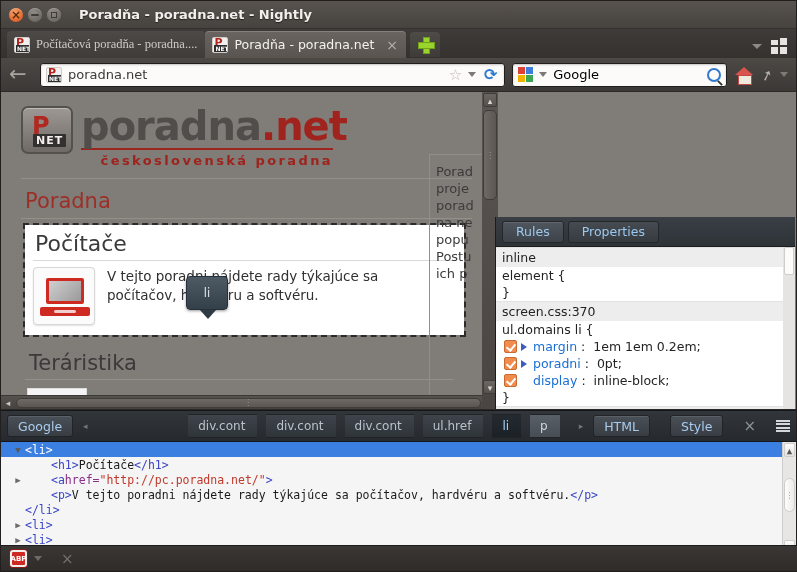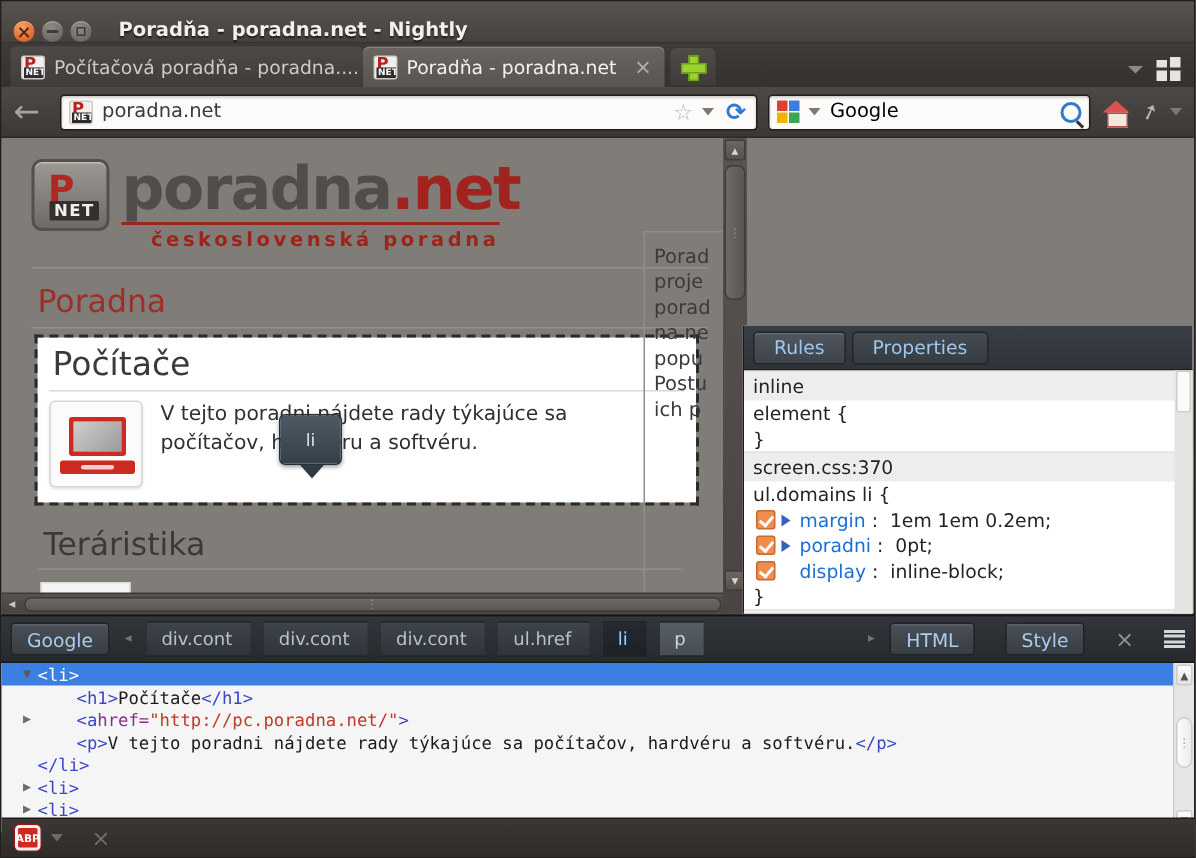--- a/index.html
+++ b/index.html
@@ -28,21 +28,21 @@
         background:radial-gradient(circle at 35% 35%,#ffd27a,#e8701a 60%,#8d3a07);
         display:inline-block; flex:none; }
 
   
   .win { position:absolute; left:0; top:0; width:797px; height:572px;
          background:#3c3b37; border:1px solid #211f1d; }
 
   
   .titlebar { position:relative; height:28px;
       background:linear-gradient(to bottom,#58534e,#46423e);
-      border-bottom:1px solid #343230; display:flex; align-items:flex-end; }
+      border-bottom:1px solid #343230; display:flex; align-items:center; }
   .wbtns { display:flex; gap:5px; padding-left:8px; }
   .wbtn { width:14px; height:14px; border-radius:50%; position:relative;
           box-shadow: inset 0 1px 0 rgba(255,255,255,.25); }
   .wbtn.close { background:radial-gradient(circle at 40% 30%,#f5a26a,#e0642b 70%,#b8460f); }
   .wbtn.min { background:radial-gradient(circle at 40% 30%,#8f8a85,#6f6a65 70%,#5a5550); }
   .wbtn.max { background:radial-gradient(circle at 40% 30%,#8f8a85,#6f6a65 70%,#5a5550); }
   .wbtn.close::before { content:"×"; position:absolute; inset:0; color:#5a2a08;
           font-size:12px; line-height:14px; text-align:center; font-weight:bold; }
   .wbtn.min::before { content:""; position:absolute; left:3px; right:3px; top:6px; height:2px; background:#3d3a37; border-radius:1px; }
   .wbtn.max::before { content:""; position:absolute; left:4px; right:4px; top:4px; bottom:4px; border:1.5px solid #3d3a37; }
@@ -52,21 +52,21 @@
   
   .tabstrip { position:relative; height:29px;
      background:linear-gradient(to bottom,#3f3b38,#35312e);
      display:flex; align-items:flex-end; padding-left:6px; }
   .tab { height:27px; display:flex; align-items:center; gap:6px;
          padding:0 8px 0 7px; max-width:235px; white-space:nowrap; overflow:hidden;
          border-top-left-radius:4px; border-top-right-radius:4px;
          font-size:12.5px; }
   .tab.active { background:linear-gradient(to bottom,#6a6560,#595450); color:#f4f1ee;
         box-shadow: inset 0 1px 0 rgba(255,255,255,.18); }
-  .tab.inactive { background:linear-gradient(to bottom,#4d4946,#403c39); color:#cfcac5; }
+  .tab.inactive { background:linear-gradient(to bottom,#4d4946,#403c39); color:#cfcac5;font-family:Liberation Serif, serif; }
   .tab .tabclose { color:#b6b0ab; font-size:14px; margin-left:6px; }
   .favicon { width:16px; height:16px; flex:none; background:#f2f0ee;
       border:1px solid #cfcbc7; border-radius:2px; position:relative; overflow:hidden; }
   .favicon::before { content:"P"; position:absolute; left:1px; top:-2px; font:bold 11px "DejaVu Sans",sans-serif; color:#b3241f; }
   .favicon::after { content:"NET"; position:absolute; left:1px; bottom:0px; font:bold 6px "DejaVu Sans",sans-serif; color:#fff; background:#2d2d2d; padding:0 1px; }
   .newtab { width:30px; height:25px; margin-left:4px; margin-bottom:1px;
       background:linear-gradient(to bottom,#4f4b47,#3f3b38); border-top-left-radius:4px;
       border-top-right-radius:4px; display:flex; align-items:center; justify-content:center; }
   .plus { width:15px; height:15px; position:relative; }
   .plus::before,.plus::after { content:""; position:absolute; background:#9ad22e; border:1px solid #6ea317; }
@@ -206,21 +206,21 @@
       background:linear-gradient(to right,#6e6965,#5b5652); border:1px solid #3f3c39;
       color:#9d9894; font-size:8px; text-align:center; line-height:90px;}
 
   
   .dt-toolbar { height:32px; background:linear-gradient(to bottom,#32363b,#262a2e);
      border-top:1px solid #14171a; border-bottom:1px solid #14171a;
      display:flex; align-items:center; padding:0 6px; gap:6px; }
   .btn-dark { height:22px; padding:0 10px; border-radius:3px; font-size:12.5px; color:#a8cdf0;
      background:linear-gradient(to bottom,#4a5057,#383d43); border:1px solid #202427;
      display:flex;align-items:center; box-shadow: inset 0 1px 0 rgba(255,255,255,.1); }
-  .crumbs { flex:1 1 auto; display:flex; align-items:center; overflow:hidden; min-width:0; }
+  .crumbs { flex:1 1 auto; display:flex; align-items:center; overflow:hidden; min-width:0;justify-content:flex-end; }
   .crumb-arr { color:#6f767d; font-size:9px; padding:0 4px; flex:none; }
   .crumb { position:relative; height:24px; display:flex; align-items:center; padding:0 12px 0 10px;
      font-size:12px; color:#b9c2ca; background:linear-gradient(to bottom,#3e444a,#2f3439);
      margin-right:9px; flex:none; max-width:72px; overflow:hidden; white-space:nowrap;
      border-top:1px solid #202427; border-bottom:1px solid #202427;}
   .crumb::after { content:""; position:absolute; right:-9px; top:-1px; width:0;height:0;
      border-left:9px solid #343a40; border-top:13px solid transparent; border-bottom:13px solid transparent; }
   .crumb.sel { background:linear-gradient(to bottom,#242a30,#1c2126); color:#9fd2ff; }
   .crumb.sel::after { border-left-color:#20262b; }
   .crumb.lite { background:linear-gradient(to bottom,#585f66,#474d53); color:#cfd7de; }

